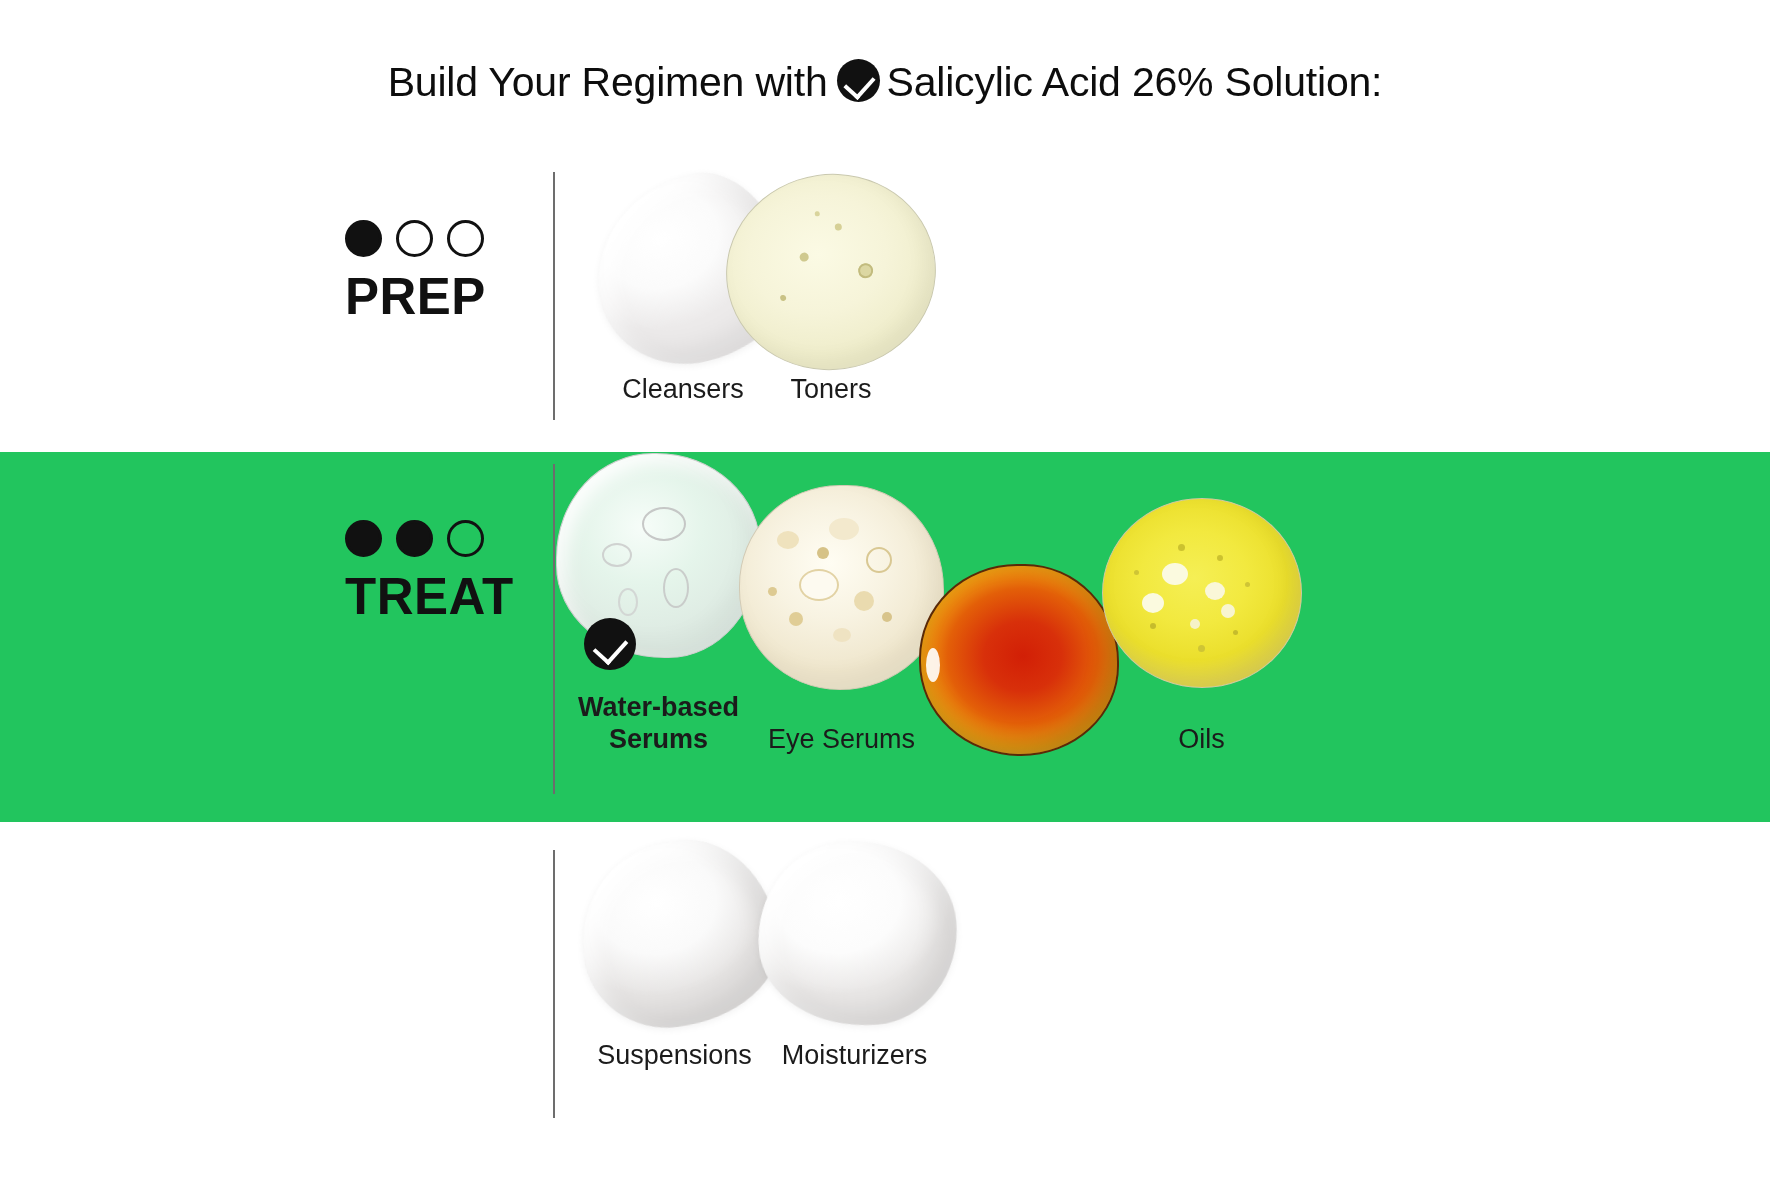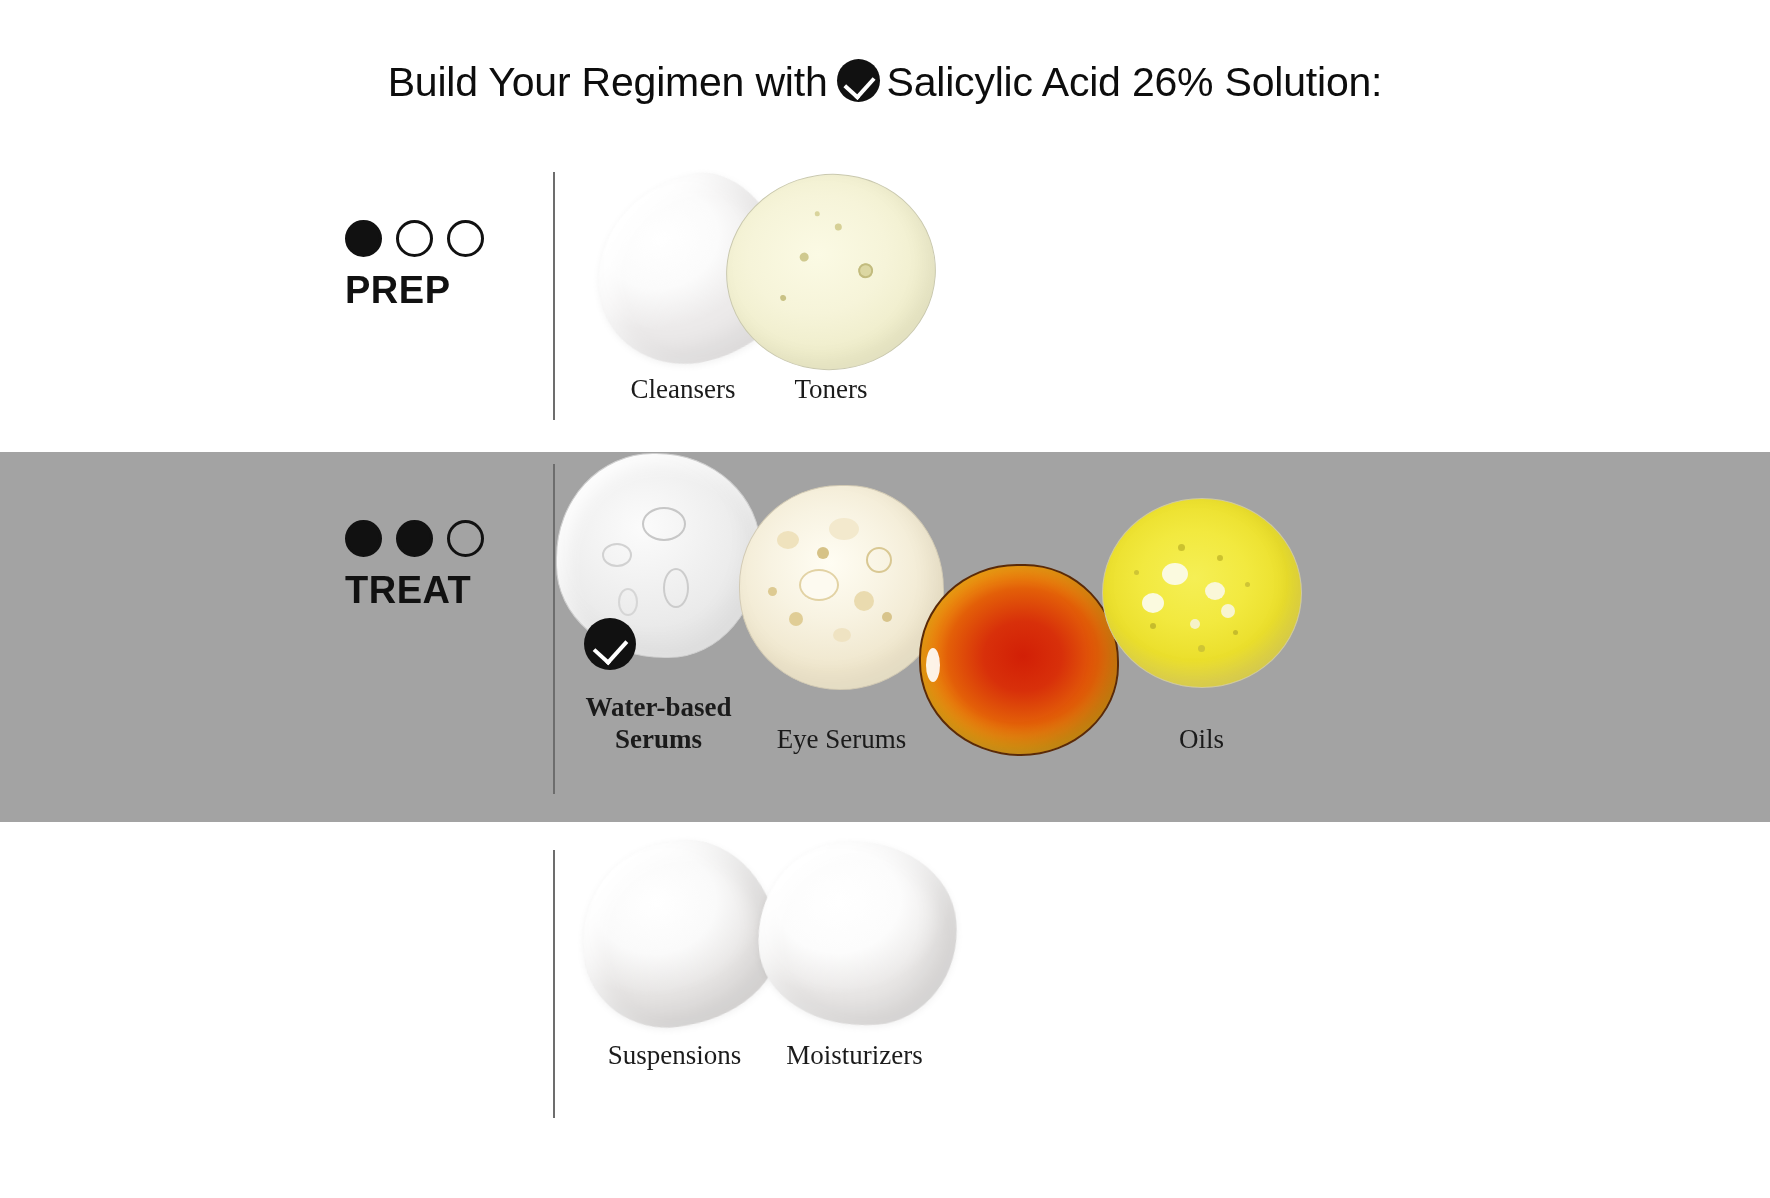--- a/index.html
+++ b/index.html
@@ -49,21 +49,21 @@
     border-width: 0 4.2px 4.2px 0;
     transform: rotate(42deg);
   }
 
   
   .row {
     position: absolute;
     left: 0;
     width: 1770px;
   }
-  .row.band { background: #a3a3a3; }
+  .row.band { background: #22c55e; }
 
   .row-inner {
     position: relative;
     height: 100%;
     width: 1770px;
   }
 
   
   .stage {
     position: absolute;
@@ -73,40 +73,39 @@
   }
   .dots { display: flex; gap: 14px; margin-bottom: 14px; }
   .dot {
     width: 37px; height: 37px;
     border-radius: 50%;
     border: 3.5px solid #111111;
   }
   .dot.filled { background: #111111; }
   .dot.empty  { background: transparent; }
   .stage-name {
-    font-size: 38px;
+    font-size: 51px;
     font-weight: 700;
     letter-spacing: 0.5px;
     color: #111111;
     line-height: 1;
   }
 
   
   .vrule {
     position: absolute;
     width: 1.6px;
     background: #6d6d6d;
   }
 
   
   .products {
     position: absolute;
     display: flex;
     align-items: flex-end;
-    font-family: Liberation Serif, serif;
   }
   .product {
     position: relative;
     text-align: center;
   }
   .swatch-wrap {
     position: relative;
     display: flex;
     align-items: flex-end;
     justify-content: center;

